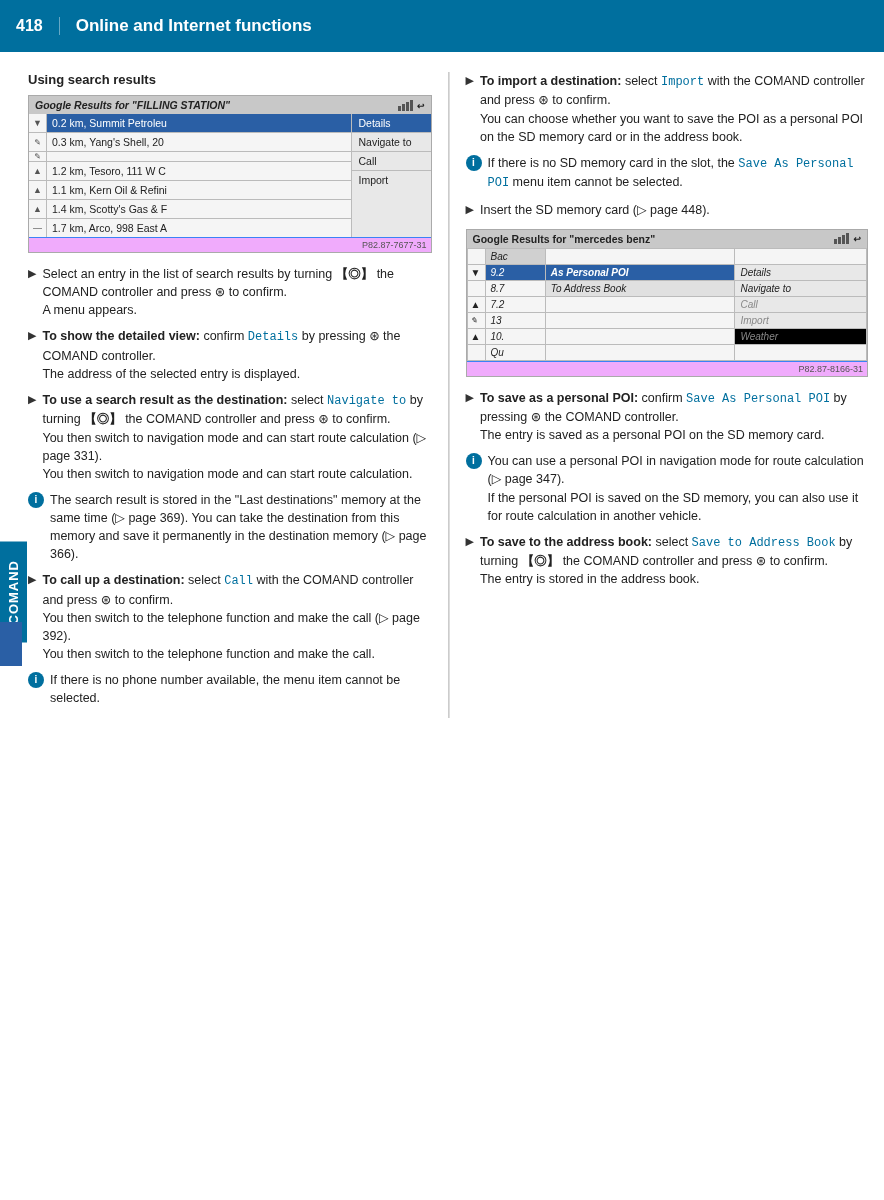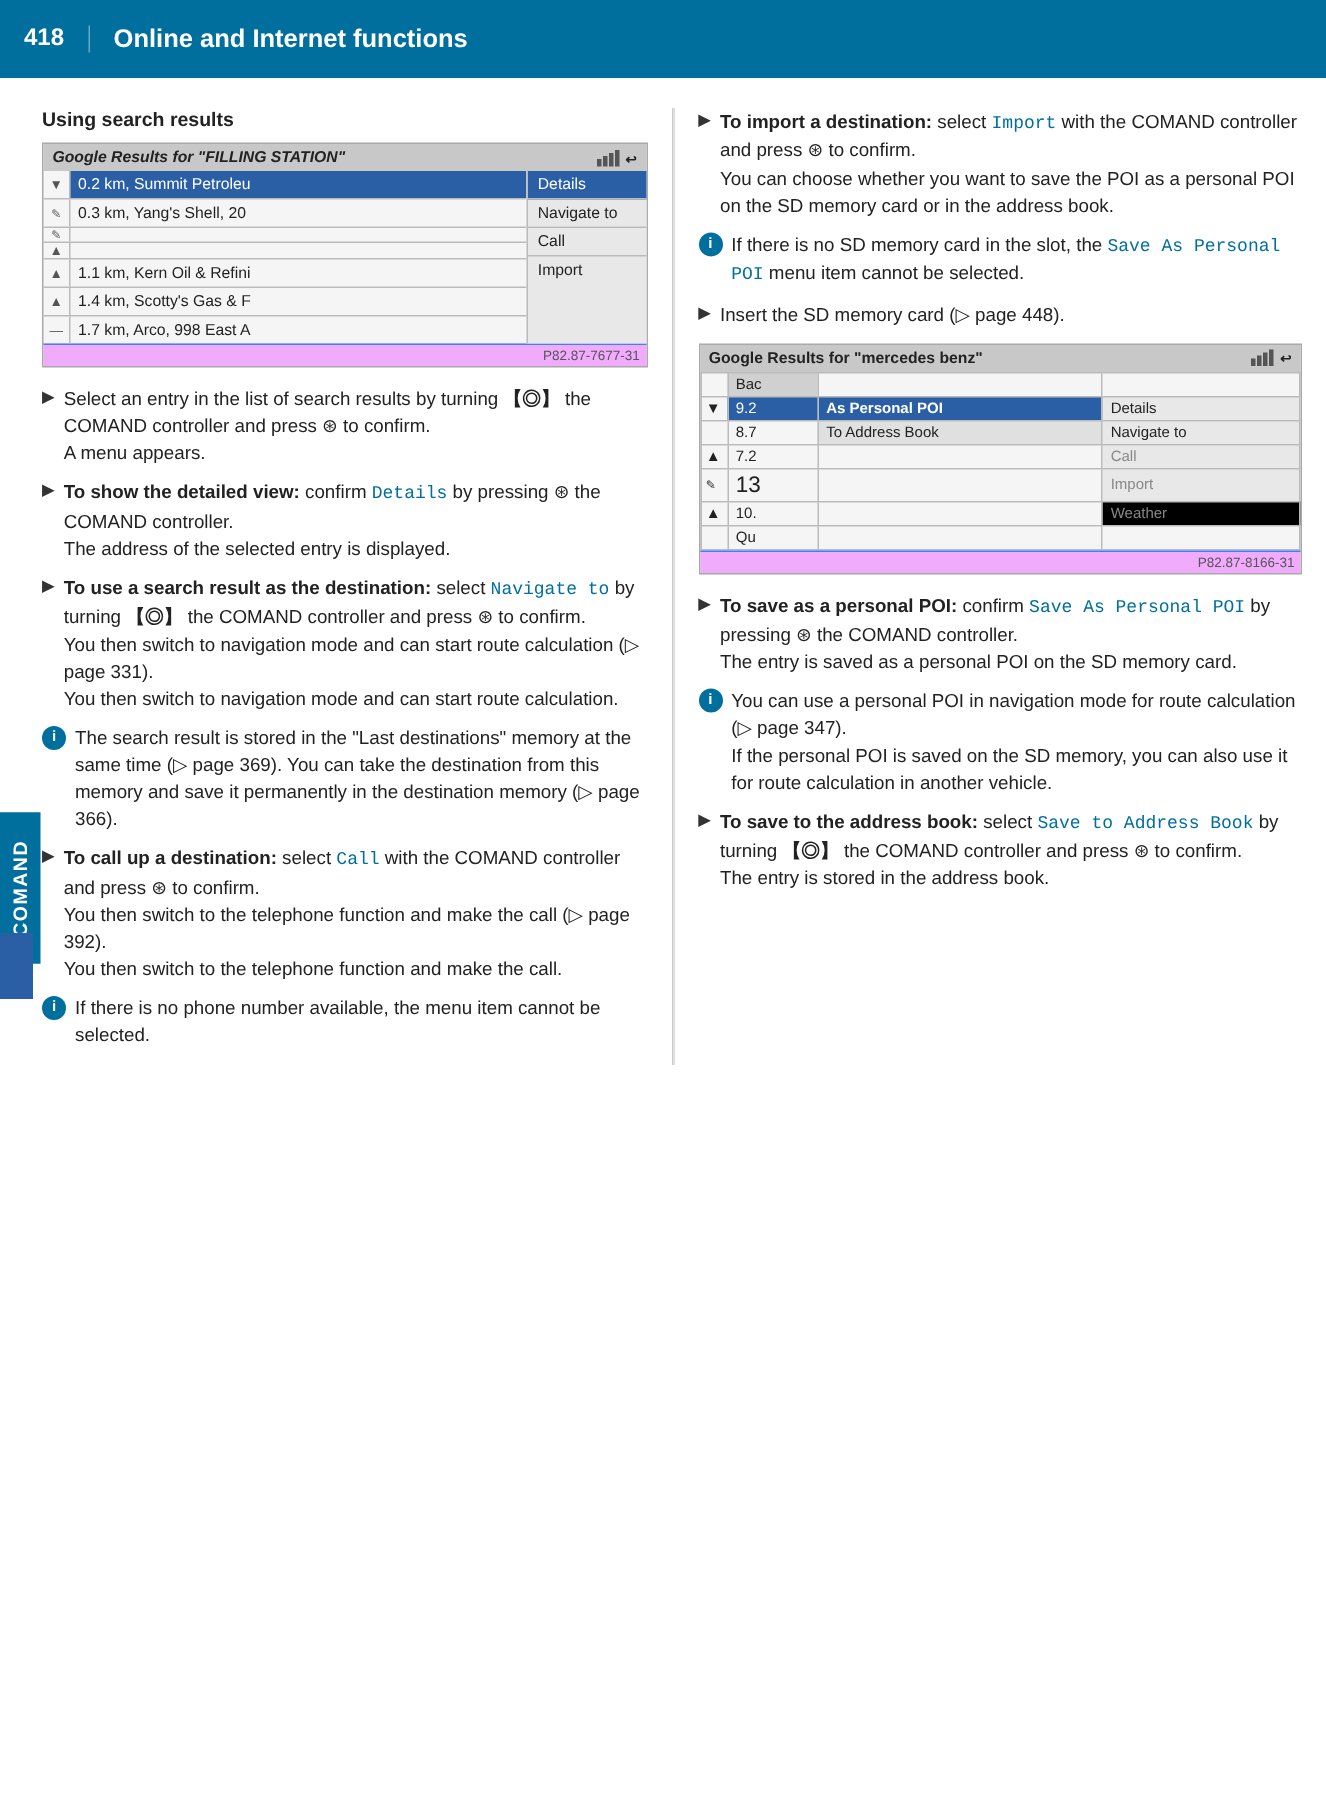--- a/index.html
+++ b/index.html
@@ -221,20 +221,21 @@
       padding: 3px 6px;
       font-size: 10.5px;
       font-weight: bold;
       display: flex;
       align-items: center;
       justify-content: space-between;
     }
     .ss2-table {
       width: 100%;
       border-collapse: collapse;
+      font-style: italic;
     }
     .ss2-table td {
       border: 1px solid #bbb;
       padding: 2px 5px;
       font-size: 10.5px;
       vertical-align: middle;
     }
 
     .right-col .bullet-text {
       font-size: 12.5px;
@@ -283,20 +284,21 @@
             </div>
             <div class="screenshot-row">
               <div class="row-icon" style="font-size:8px;">✎</div>
               <div class="row-text">0.3 km, Yang's Shell, 20</div>
             </div>
             <div class="screenshot-row">
               <div class="row-icon" style="font-size:8px;">✎</div>
             </div>
             <div class="screenshot-row">
               <div class="row-icon">▲</div>
+              <div class="row-text">1.2 km, Tesoro, 111 W C</div>
             </div>
             <div class="screenshot-row">
               <div class="row-icon">▲</div>
               <div class="row-text">1.1 km, Kern Oil &amp; Refini</div>
             </div>
             <div class="screenshot-row">
               <div class="row-icon">▲</div>
               <div class="row-text">1.4 km, Scotty's Gas &amp; F</div>
             </div>
             <div class="screenshot-row">
@@ -429,21 +431,21 @@
             <td style="border:1px solid #bbb;padding:2px 5px;font-size:10px;background:#e8e8e8;">Navigate to</td>
           </tr>
           <tr>
             <td style="width:18px;border:1px solid #bbb;padding:2px 3px;font-size:10px;">▲</td>
             <td style="border:1px solid #bbb;padding:2px 5px;font-size:10px;">7.2</td>
             <td style="border:1px solid #bbb;padding:2px 5px;font-size:10px;"></td>
             <td style="border:1px solid #bbb;padding:2px 5px;font-size:10px;background:#e8e8e8;color:#888;">Call</td>
           </tr>
           <tr>
             <td style="width:18px;border:1px solid #bbb;padding:2px 3px;font-size:10px;font-size:8px;">✎</td>
-            <td style="border:1px solid #bbb;padding:2px 5px;font-size:15px;">13</td>
+            <td style="border:1px solid #bbb;padding:2px 5px;font-size:10px;">13</td>
             <td style="border:1px solid #bbb;padding:2px 5px;font-size:10px;"></td>
             <td style="border:1px solid #bbb;padding:2px 5px;font-size:10px;background:#e8e8e8;color:#888;">Import</td>
           </tr>
           <tr>
             <td style="width:18px;border:1px solid #bbb;padding:2px 3px;font-size:10px;">▲</td>
             <td style="border:1px solid #bbb;padding:2px 5px;font-size:10px;">10.</td>
             <td style="border:1px solid #bbb;padding:2px 5px;font-size:10px;"></td>
             <td style="border:1px solid #bbb;padding:2px 5px;font-size:10px;background:#000000;color:#888;">Weather</td>
           </tr>
           <tr>

